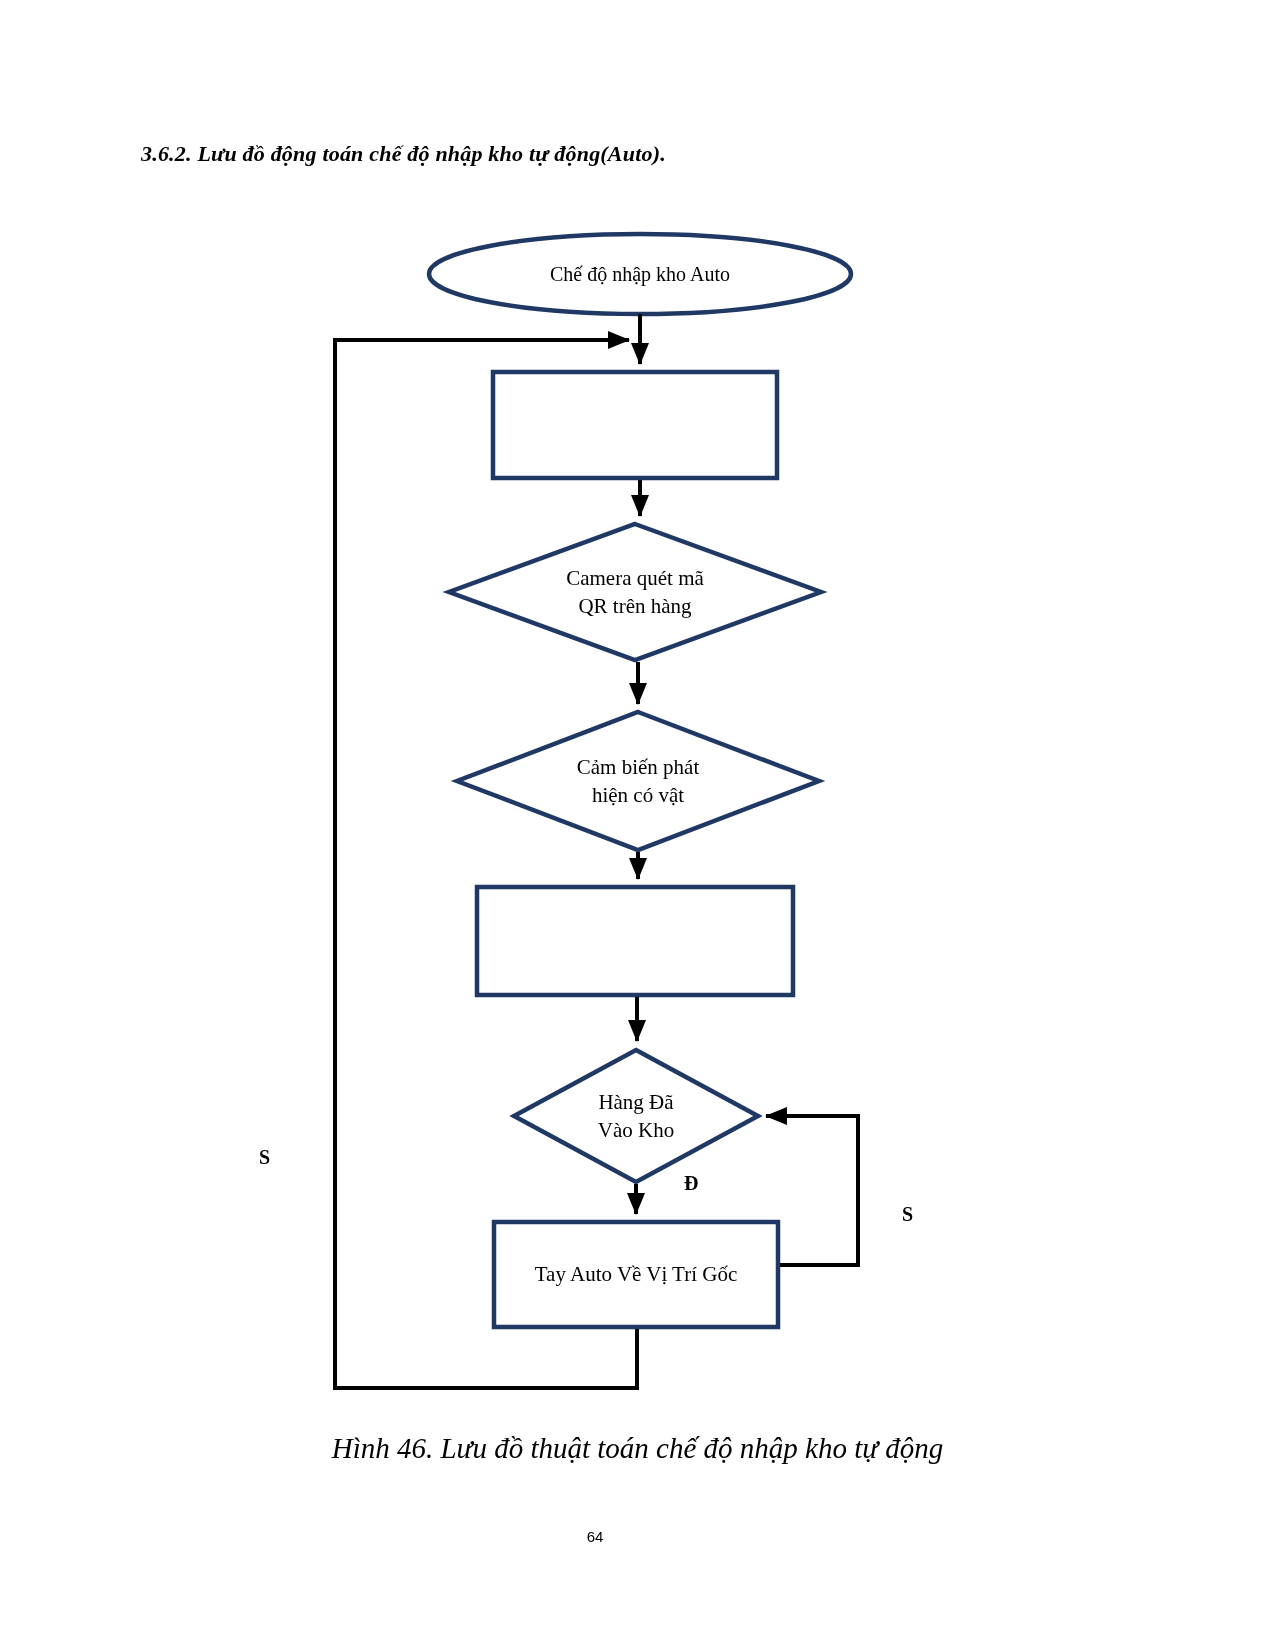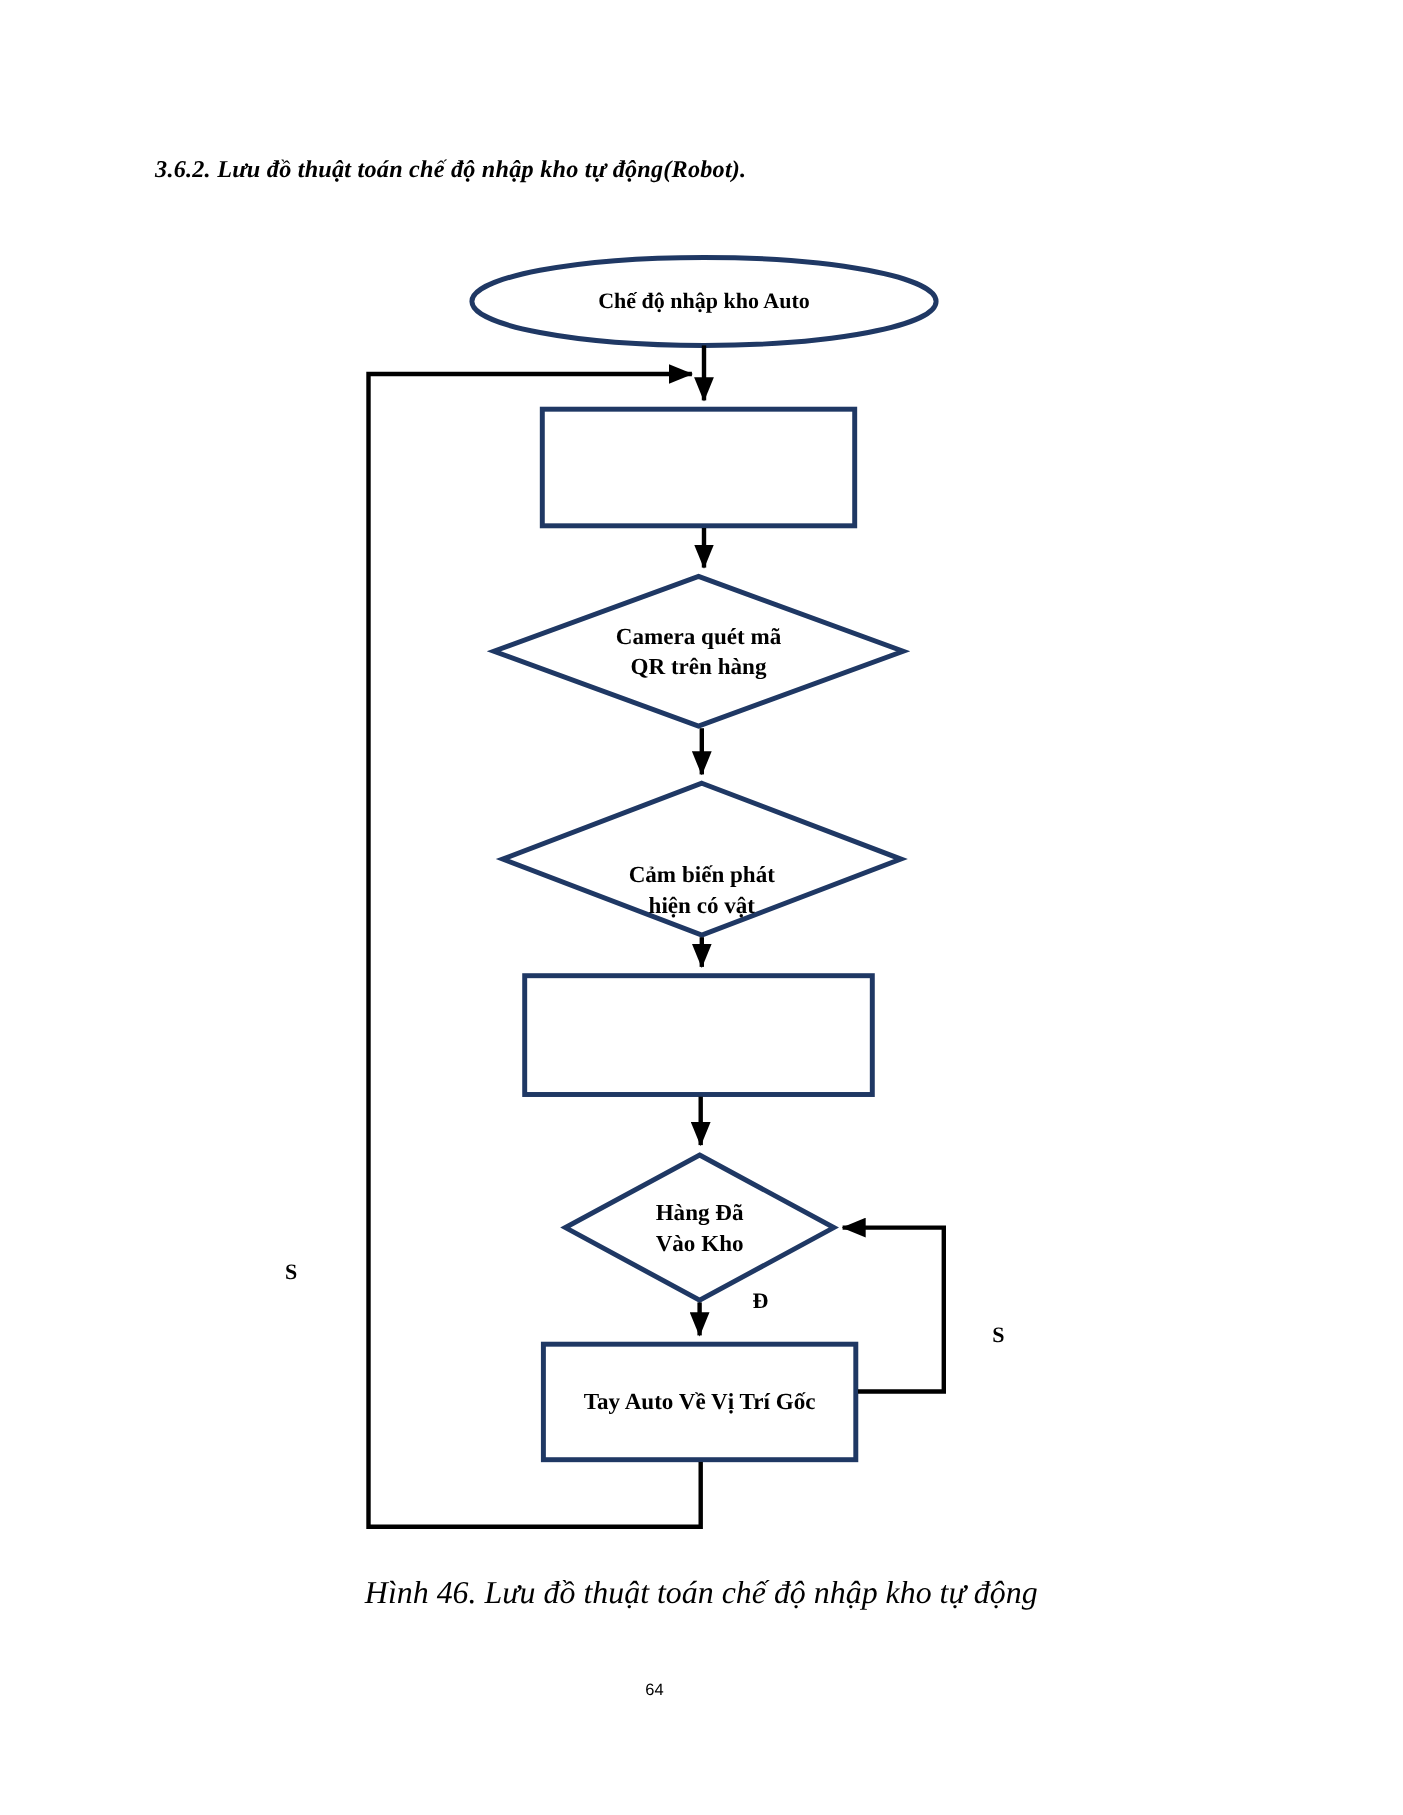--- a/index.html
+++ b/index.html
@@ -21,30 +21,30 @@
     font-style: italic;
     letter-spacing: 0.2px;
   }
   svg.chart { position: absolute; left: 0; top: 0; }
   .node-label {
     position: absolute;
     display: flex;
     align-items: center;
     justify-content: center;
     text-align: center;
-    font-weight: bold;
+    font-weight: normal;
     font-size: 21px;
     line-height: 1.35;
     white-space: pre-line;
     pointer-events: none;
   }
   .lbl-start      { left: 430px; top: 234px; width: 420px; height: 80px;  font-size: 20px; }
   .lbl-conveyor   { left: 493px; top: 372px; width: 284px; height: 106px; }
   .lbl-camera     { left: 449px; top: 524px; width: 372px; height: 136px; }
-  .lbl-sensor     { left: 457px; top: 740px; width: 362px; height: 138px; }
+  .lbl-sensor     { left: 457px; top: 712px; width: 362px; height: 138px; }
   .lbl-robotmove  { left: 477px; top: 887px; width: 316px; height: 108px; }
   .lbl-instorage  { left: 514px; top: 1050px; width: 244px; height: 132px; }
   .lbl-robothome  { left: 494px; top: 1222px; width: 284px; height: 105px; }
   .edge-label {
     position: absolute;
     font-weight: bold;
     font-size: 20px;
   }
   .lbl-s-left  { left: 259px; top: 1146px; }
   .lbl-d       { left: 684px; top: 1172px; }
@@ -66,21 +66,21 @@
     text-align: center;
     font-family: "Liberation Sans", "DejaVu Sans", sans-serif;
     font-size: 15px;
   }
 </style>
 </head>
 <body>
 
 <div class="page">
 
-  <div class="heading">3.6.2. Lưu đồ thuật toán chế độ nhập kho tự động(Robot).</div>
+  <div class="heading">3.6.2. Lưu đồ động toán chế độ nhập kho tự động(Auto).</div>
 
   <svg class="chart" width="1275" height="1650" viewBox="0 0 1275 1650" xmlns="http://www.w3.org/2000/svg">
     <defs>
       <marker id="arrow" markerUnits="userSpaceOnUse" markerWidth="22" markerHeight="18" viewBox="0 0 22 18" refX="21" refY="9" orient="auto">
         <path d="M0,0 L22,9 L0,18 Z" fill="#000000"></path>
       </marker>
     </defs>
 
     <g fill="#ffffff" stroke-width="4.5" stroke="#1f3864">
       <ellipse cx="640" cy="274" rx="211" ry="40"></ellipse>

